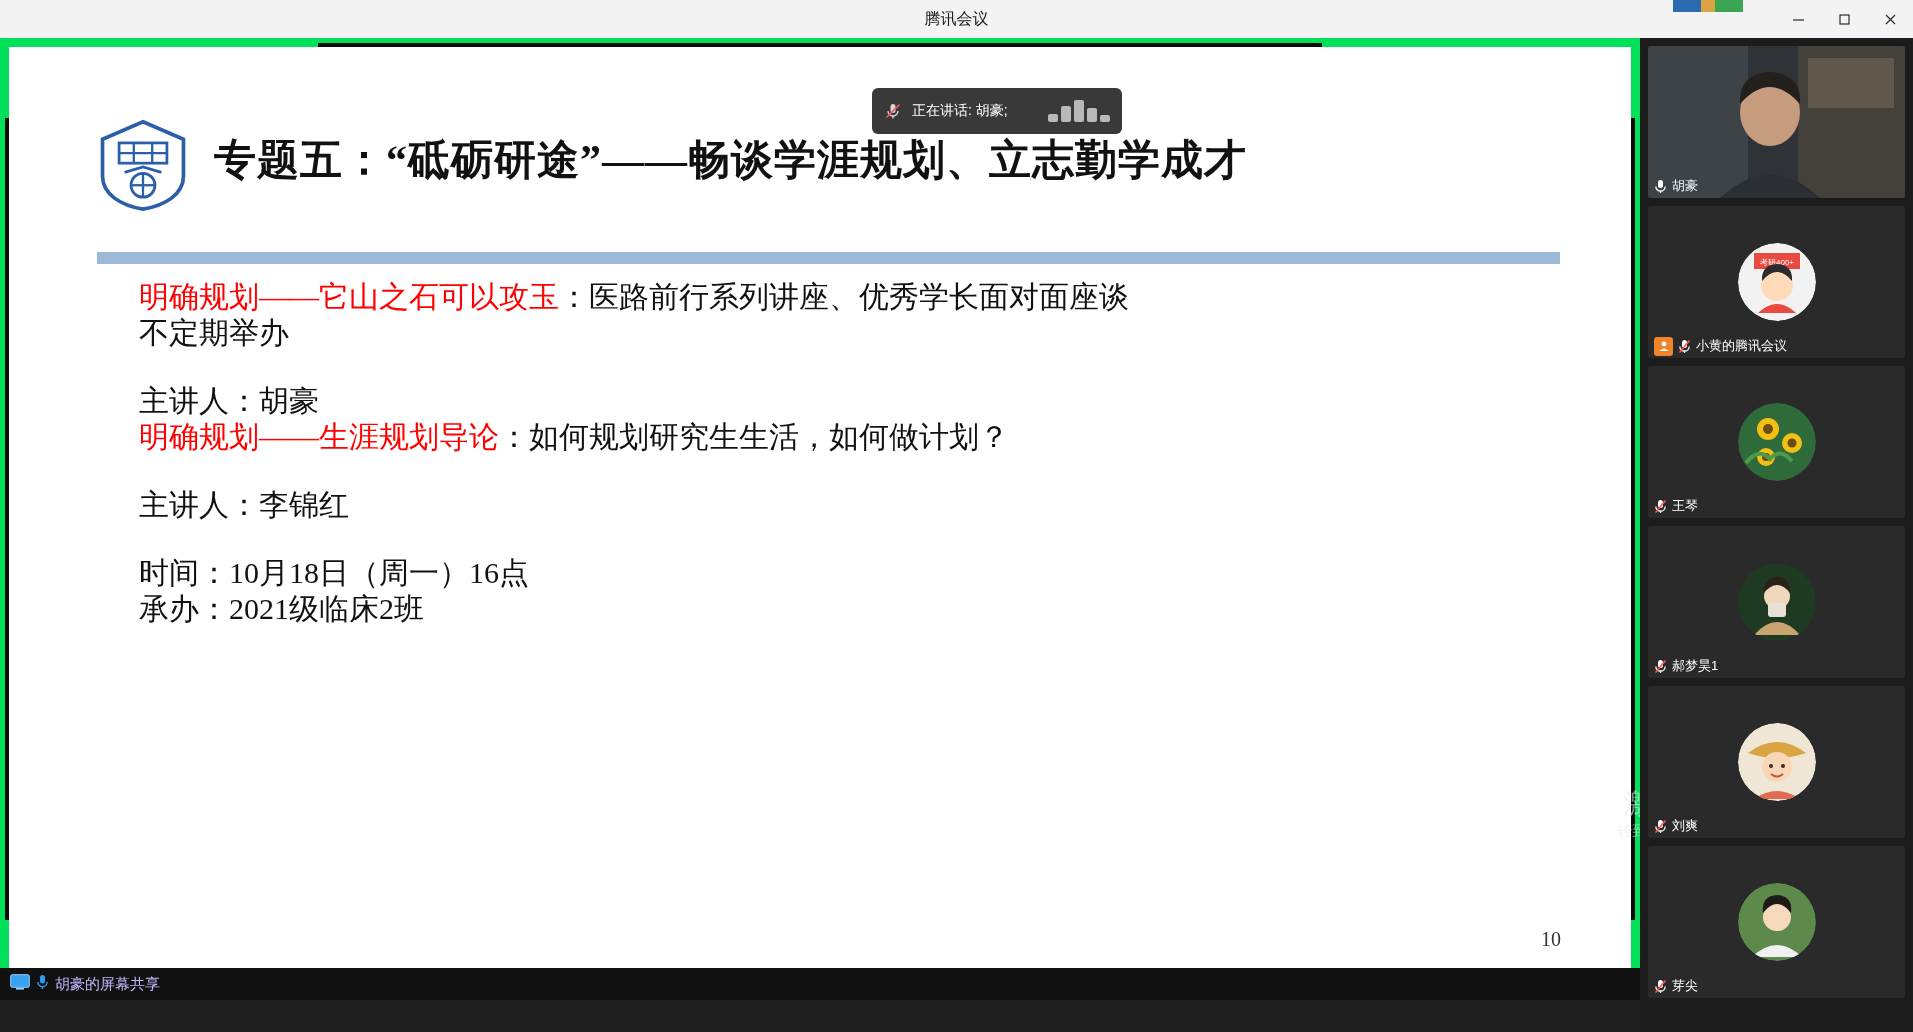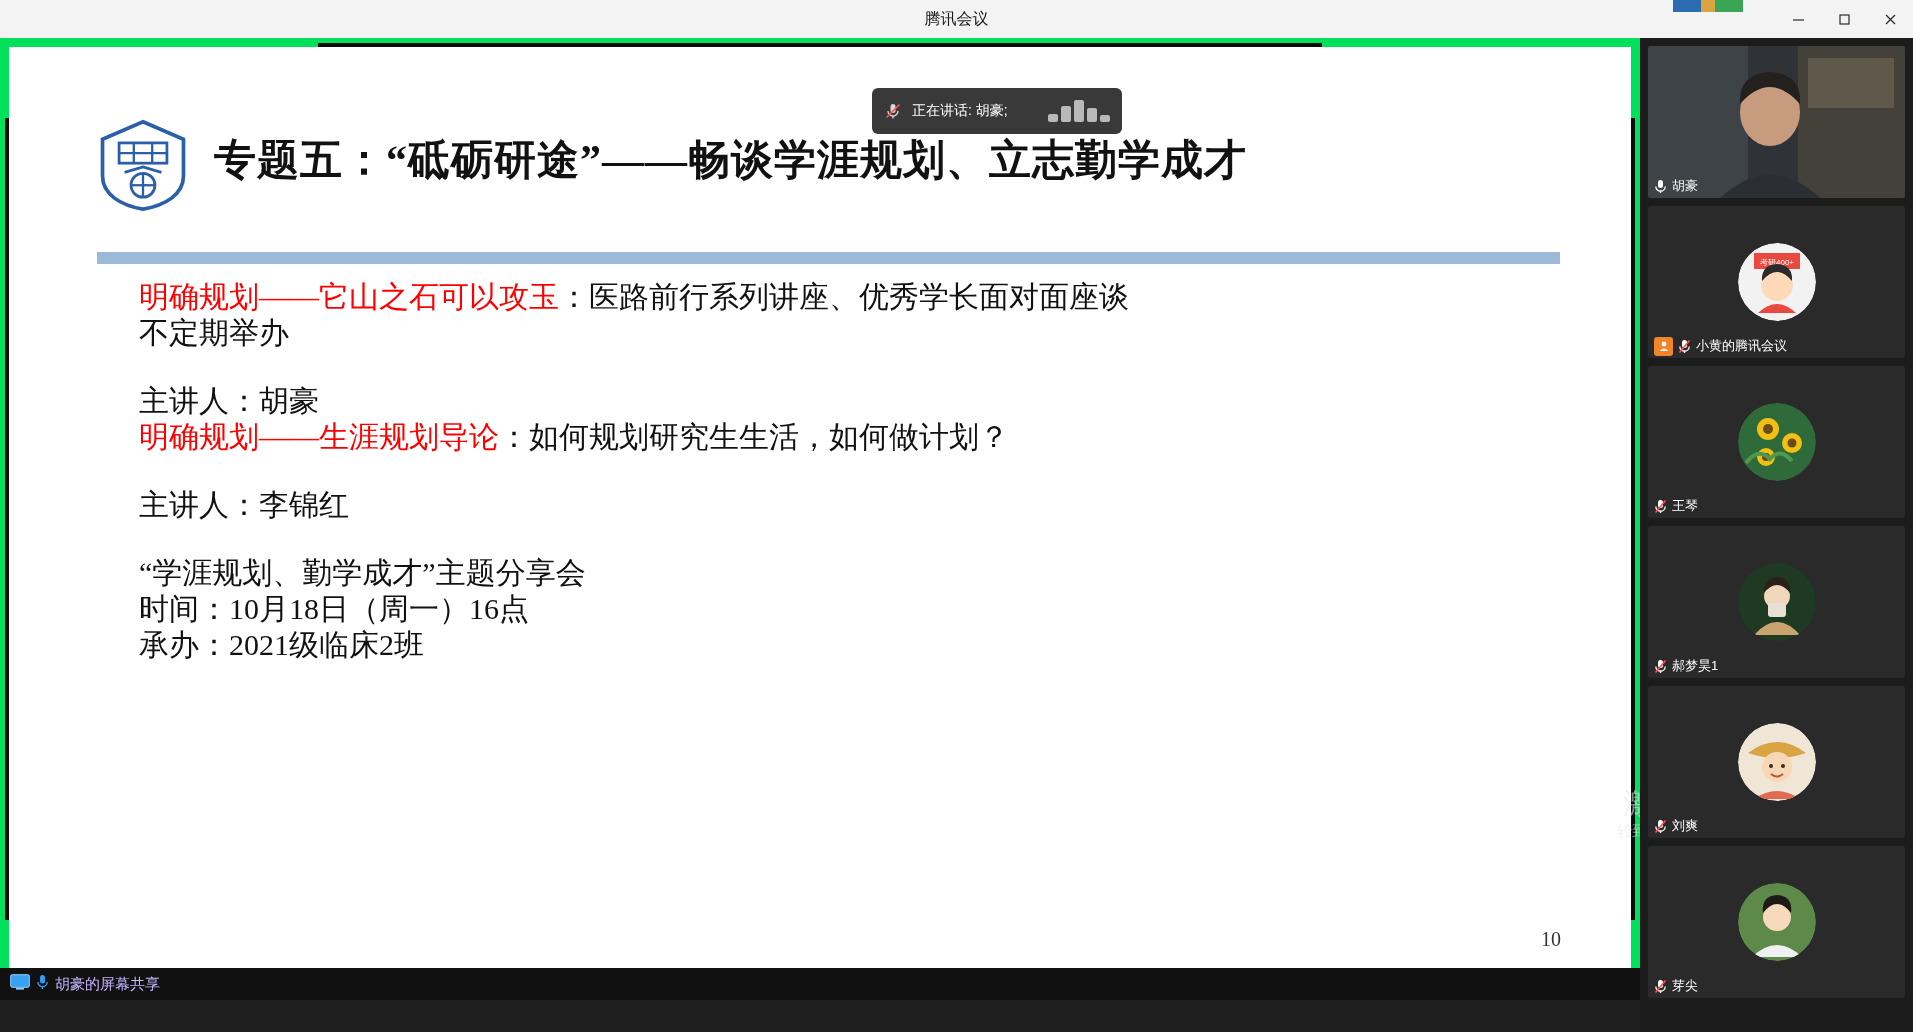--- a/index.html
+++ b/index.html
@@ -184,21 +184,20 @@
 
       <div class="body-block">
         <div class="line"><span class="red">明确规划——它山之石可以攻玉</span><span>：医路前行系列讲座、优秀学长面对面座谈</span></div>
         <div class="line"><span>不定期举办</span></div>
         <div class="gap"></div>
         <div class="line"><span>主讲人：胡豪</span></div>
         <div class="line"><span class="red">明确规划——生涯规划导论</span><span>：如何规划研究生生活，如何做计划？</span></div>
         <div class="gap"></div>
         <div class="line"><span>主讲人：李锦红</span></div>
         <div class="gap"></div>
-        <div class="line"><span>“学涯规划、勤学成才”主题分享会</span></div>
         <div class="line"><span>时间：10月18日（周一）16点</span></div>
         <div class="line"><span>承办：2021级临床2班</span></div>
       </div>
 
       <div class="page-num">10</div>
     </div>
 
     <div class="share-border"></div>
     <div class="corner c-tl-h"></div>
     <div class="corner c-tl-v"></div>

